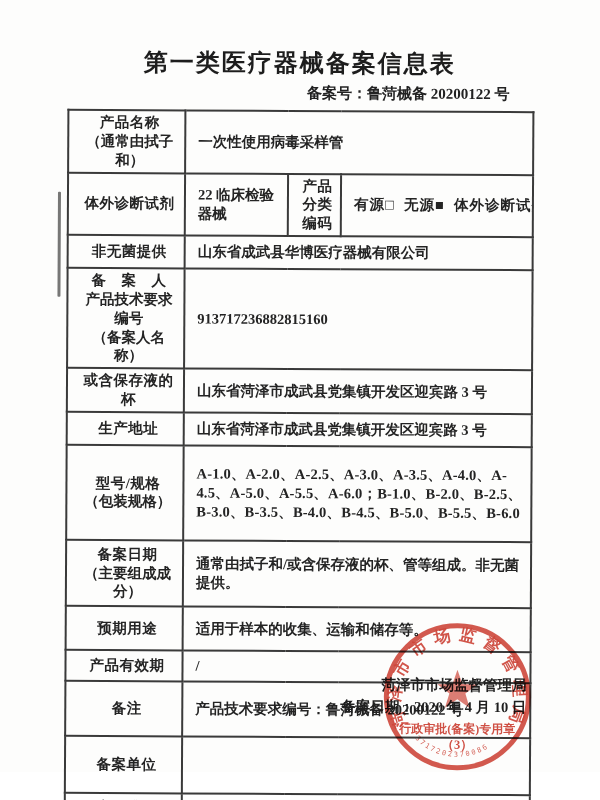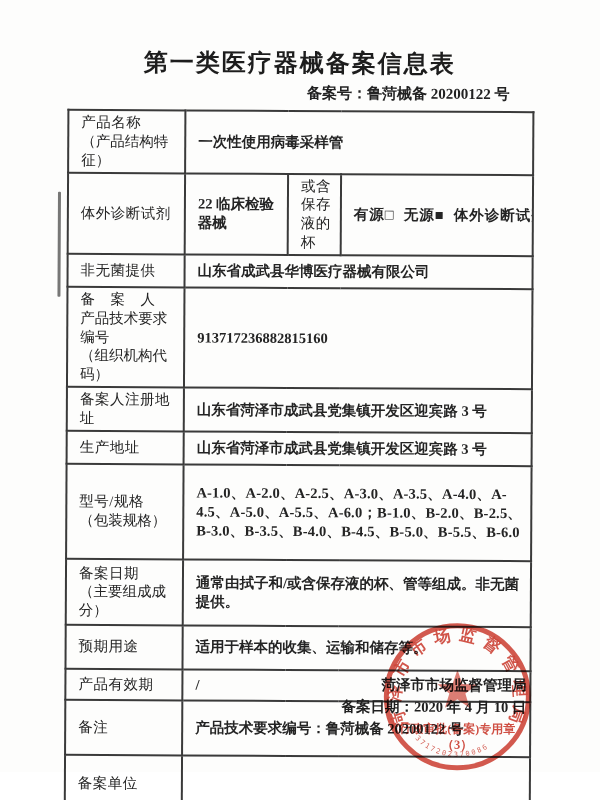--- a/index.html
+++ b/index.html
@@ -25,21 +25,21 @@
   table.form{
     border-collapse:collapse;table-layout:fixed;width:465px;
     font-size:14.5px;color:#242424;
   }
   table.form td{
     border:2px solid #3a3a3a;vertical-align:middle;
     padding:2px 6px 2px 12px;line-height:1.3;
     overflow:hidden;
   }
   td.lbl{
-    font-weight:normal;padding:2px 3px;letter-spacing:0.5px;
+    text-align:center;font-weight:bold;padding:2px 3px;letter-spacing:0.5px;
   }
   td.val{font-weight:bold;}
   .lbl .l2{letter-spacing:0;}
   td.checks{white-space:pre;font-weight:bold;padding-left:10px;letter-spacing:1px;}
   .spec-val{letter-spacing:0.2px;line-height:1.45;font-weight:bold;}
 
   
   tr.r1{height:44px;} tr.r2{height:43px;} tr.r3{height:33px;}
   tr.r4{height:62px;} tr.r5{height:32px;} tr.r6{height:33px;}
   tr.r7{height:95px;} tr.r8{height:66px;} tr.r9{height:44px;}
@@ -74,48 +74,48 @@
           <col style="width:117px">
             <col style="width:103px">
             <col style="width:53px">
             <col style="width:192px">
         </colgroup>
 
         <tbody>
             <tr class="r1">
           <td class="lbl">
             <div>产品名称</div>
-            <div class="l2">（产品结构特征）</div>
+            <div class="l2">（通常由拭子和）</div>
           </td>
           <td class="val" colspan="3">一次性使用病毒采样管</td>
         </tr>
 
         <tr class="r2">
           <td class="lbl">体外诊断试剂</td>
           <td class="val">22 临床检验器械</td>
-          <td class="lbl">或含保存液的杯</td>
+          <td class="lbl">产品分类编码</td>
           <td class="checks">有源□  无源■  体外诊断试剂□</td>
         </tr>
 
         <tr class="r3">
           <td class="lbl">非无菌提供</td>
           <td class="val" colspan="3">山东省成武县华博医疗器械有限公司</td>
         </tr>
 
         <tr class="r4">
           <td class="lbl">
             <div>备　案　人</div>
             <div class="l2">产品技术要求编号</div>
-            <div class="l2">（组织机构代码）</div>
+            <div class="l2">（备案人名称）</div>
           </td>
           <td class="val" colspan="3">913717236882815160</td>
         </tr>
 
         <tr class="r5">
-          <td class="lbl">备案人注册地址</td>
+          <td class="lbl">或含保存液的杯</td>
           <td class="val" colspan="3">山东省菏泽市成武县党集镇开发区迎宾路 3 号</td>
         </tr>
 
         <tr class="r6">
           <td class="lbl">生产地址</td>
           <td class="val" colspan="3">山东省菏泽市成武县党集镇开发区迎宾路 3 号</td>
         </tr>
 
         <tr class="r7">
           <td class="lbl">

